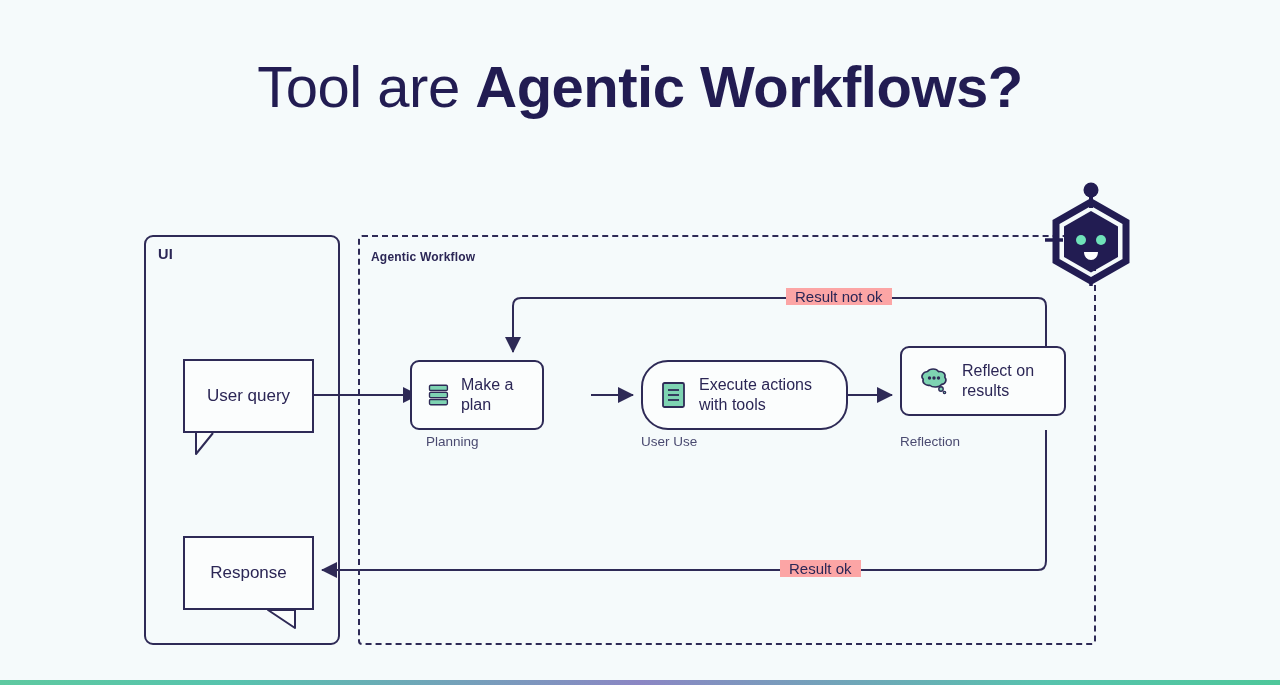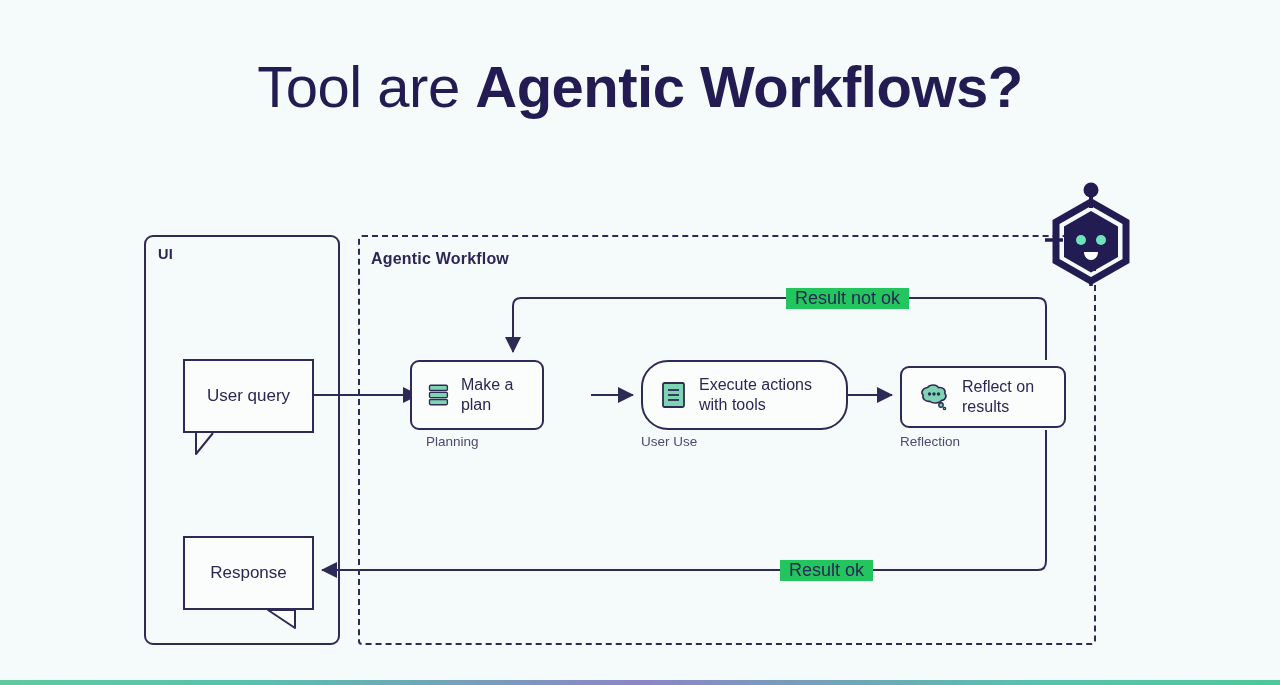--- a/index.html
+++ b/index.html
@@ -67,21 +67,21 @@
     left: 358px; top: 193px;
     width: 738px; height: 410px;
     border: 2px dashed #2e2a56;
     border-radius: 4px;
     box-sizing: border-box;
     background: transparent;
   }
   .wf-box-label {
     position: absolute;
     left: 371px; top: 208px;
-    font-size: 16px;
+    font-size: 12px;
     font-weight: 700;
     color: #2b2655;
     letter-spacing: 0.2px;
   }
 
   
   .bubble {
     position: absolute;
     box-sizing: border-box;
     border: 2px solid #2e2a56;
@@ -107,38 +107,38 @@
     gap: 12px;
     padding: 0 16px;
   }
   .card-text {
     font-size: 16px;
     line-height: 20px;
     color: #2b2655;
   }
   #card-plan    { left: 410px; top: 318px; width: 134px; height: 70px; }
   #card-tools   { left: 641px; top: 318px; width: 207px; height: 70px; border-radius: 27px; }
-  #card-reflect { left: 900px; top: 324px; width: 166px; height: 62px; }
+  #card-reflect { left: 900px; top: 304px; width: 166px; height: 70px; }
 
   .caption {
     position: absolute;
     font-size: 13.5px;
     color: #4a4a70;
     white-space: nowrap;
   }
   #cap-plan    { left: 426px; top: 392px; width: 165px; }
   #cap-tools   { left: 641px; top: 392px; width: 207px; }
   #cap-reflect { left: 900px; top: 392px; width: 166px; }
 
   
   .edge-label {
     position: absolute;
-    font-size: 18px;
-    color: #2b2655;
-    background: #22c55e;
+    font-size: 15px;
+    color: #2b2655;
+    background: #fca5a5;
     padding: 0 9px;
     white-space: nowrap;
   }
   #lbl-not-ok { left: 786px; top: 246px; }
   #lbl-ok     { left: 780px; top: 518px; }
 
   
   .robot {
     position: absolute;
     left: 1043px; top: 140px;

